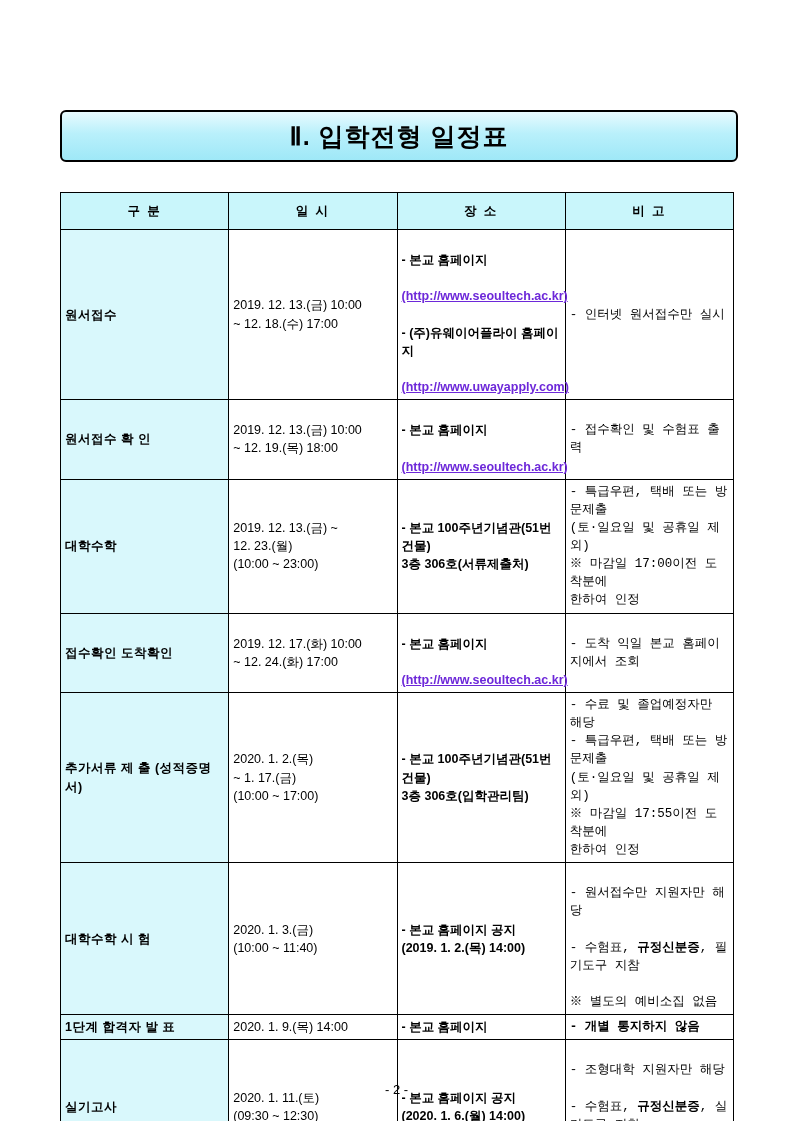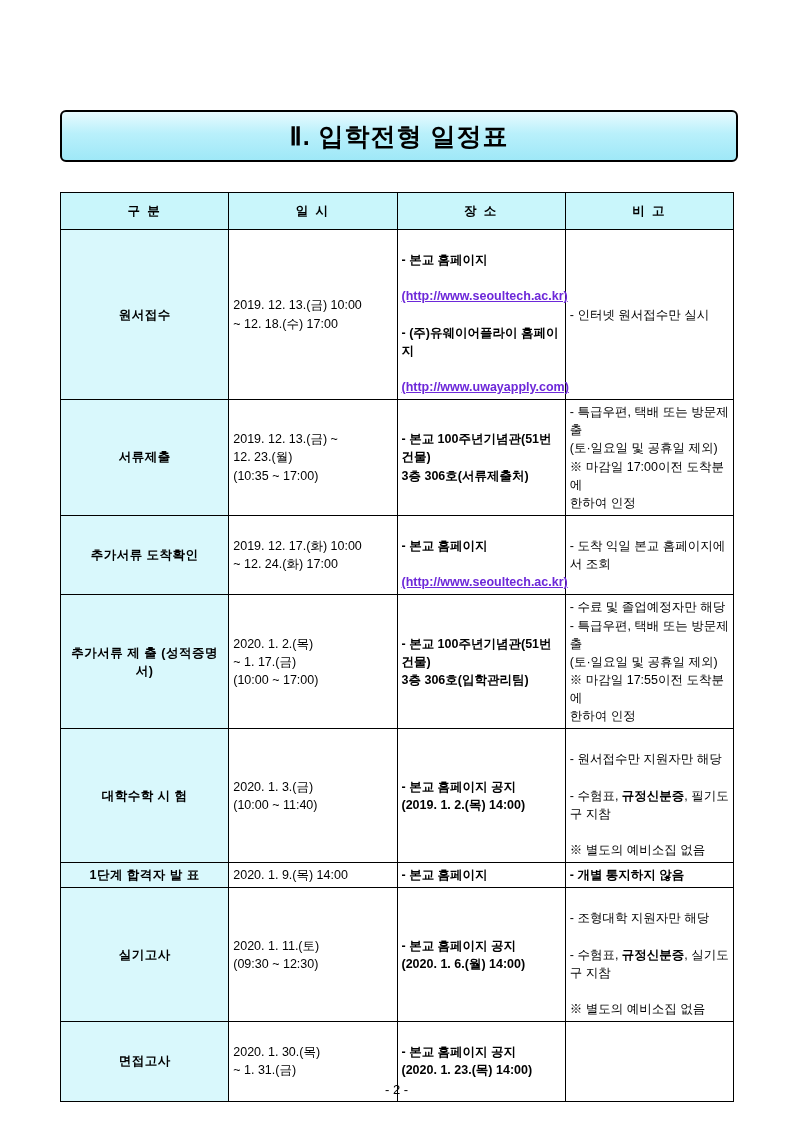--- a/index.html
+++ b/index.html
@@ -58,21 +58,20 @@
   thead th {
     background: #c9f6fb;
     text-align: center;
     font-weight: bold;
     font-size: 14px;
     height: 30px;
     letter-spacing: 2px;
   }
   td.col-div {
     width: 88px;
-    text-align: center;
     font-weight: bold;
     font-size: 13px;
     background: #d9f8fc;
     letter-spacing: 0.5px;
   }
   td.col-date {
     width: 172px;
     white-space: pre-line;
   }
   td.col-place {
@@ -80,20 +79,21 @@
     text-align: left;
     white-space: pre-line;
     padding-left: 6px;
     font-weight: bold;
   }
   td.col-note {
     width: 210px;
     text-align: left;
     white-space: pre-line;
     padding-left: 6px;
+    font-family: Liberation Mono, monospace;
   }
   .link {
     color: #6d28d9;
     text-decoration: underline;
   }
   .hl {
     color: #000000;
     font-weight: bold;
   }
   .note-strong {
@@ -135,36 +135,47 @@
 ~ 12. 18.(수) 17:00</td>
         <td class="col-place">
           <span>- 본교 홈페이지</span><br>
           <span class="link">(http://www.seoultech.ac.kr)</span><br>
           <span>- (주)유웨이어플라이 홈페이지</span><br>
           <span class="link">(http://www.uwayapply.com)</span>
         </td>
         <td class="col-note">- 인터넷 원서접수만 실시</td>
       </tr>
 
-
-      <tr>
-        <td class="col-div">서류제출</td>
+      <tr>
+        <td class="col-div">원서접수
+확   인</td>
+        <td class="col-date">2019. 12. 13.(금) 10:00
+~ 12. 19.(목) 18:00</td>
+        <td class="col-place">
+          <span>- 본교 홈페이지</span><br>
+          <span class="link">(http://www.seoultech.ac.kr)</span>
+        </td>
+        <td class="col-note">- 접수확인 및 수험표 출력</td>
+      </tr>
+
+      <tr>
+        <td class="col-div">대학수학</td>
         <td class="col-date">2019. 12. 13.(금) ~
 12. 23.(월)
-(10:35 ~ 17:00)</td>
+(10:00 ~ 23:00)</td>
         <td class="col-place">- 본교 100주년기념관(51번 건물)
   3층 306호(서류제출처)</td>
         <td class="col-note">- 특급우편, 택배 또는 방문제출
   (토·일요일 및 공휴일 제외)
 ※ 마감일 17:00이전 도착분에
    한하여 인정</td>
       </tr>
 
       <tr>
-        <td class="col-div">추가서류
+        <td class="col-div">접수확인
 도착확인</td>
         <td class="col-date">2019. 12. 17.(화) 10:00
 ~ 12. 24.(화) 17:00</td>
         <td class="col-place">
           <span>- 본교 홈페이지</span><br>
           <span class="link">(http://www.seoultech.ac.kr)</span>
         </td>
         <td class="col-note">- 도착 익일 본교 홈페이지에서 조회</td>
       </tr>
 

